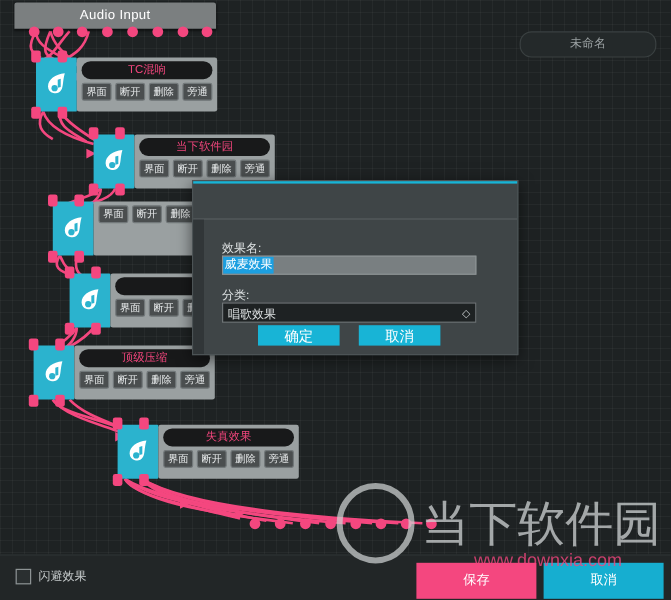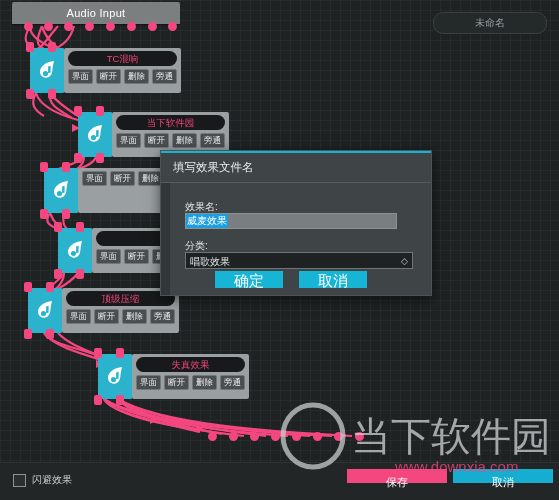--- a/index.html
+++ b/index.html
@@ -76,37 +76,37 @@
     line-height:10px;
     white-space:nowrap;
   }
 
   
   .port{position:absolute;width:9px;height:9px;border-radius:50%;background:#f4477f;}
   .port.sq{border-radius:2px;width:8px;height:10px;}
 
   
   #title-pill{
-    position:absolute;right:12px;top:12px;
+    position:absolute;right:12px;top:26px;
     width:112px;height:20px;line-height:20px;
     background:#24292a;border:1px solid #3a4041;border-radius:10px;
     color:#9aa0a2;font-size:10px;text-align:center;
   }
 
   
   #bottom-bar{
     position:absolute;left:0;bottom:0;width:559px;height:37px;
     background:#222627;border-top:1px solid #2e3334;
   }
   #chk-wrap{position:absolute;left:13px;top:10px;display:flex;align-items:center;gap:6px;}
   .chkbox{width:11px;height:11px;border:1px solid #8d9394;background:#2a2f30;display:inline-block;}
   #chk-label{color:#c9cecf;font-size:10px;}
   .bottom-btn{
-    position:absolute;top:6px;width:100px;height:14px;line-height:26px;
-    text-align:center;color:#ffffff;font-size:11px;border:none;font-family:Liberation Mono, monospace;
+    position:absolute;top:6px;width:100px;height:30px;line-height:26px;
+    text-align:center;color:#ffffff;font-size:11px;border:none;
   }
   #btn-save{right:112px;background:#f4477f;}
   #btn-cancel-main{right:6px;background:#16aed0;}
 
   
   #watermark{
     position:absolute;right:6px;bottom:20px;width:318px;height:78px;
     pointer-events:none;opacity:.92;
   }
 
@@ -135,30 +135,30 @@
     font-family:"Liberation Sans","DejaVu Sans",sans-serif;
     font-size:10px;color:#ffffff;padding:0;
     box-sizing:border-box;
   }
   #name-sel{
     position:absolute;left:25px;top:63px;height:14px;
     background:#1c9fe0;color:#ffffff;font-size:10px;
     line-height:14px;padding:0 1px;
   }
   #cat-select{
-    position:absolute;left:24px;top:101px;width:228px;height:17px;
+    position:absolute;left:24px;top:101px;width:212px;height:17px;
     background:#1e2223;border:1px solid #6f7577;
     box-sizing:border-box;
   }
   #cat-value{position:absolute;left:4px;top:2px;color:#dfe3e4;font-size:10px;}
   #cat-arrow{position:absolute;right:4px;top:2px;color:#c3c8c9;font-size:9px;line-height:12px;}
 
   .modal-btn{
     position:absolute;top:120px;width:68px;height:17px;line-height:17px;
-    background:#18b4d6;color:#ffffff;font-size:15px;text-align:center;border:none;
+    background:#18b4d6;color:#ffffff;font-size:12px;text-align:center;border:none;
     font-family:"Liberation Sans","DejaVu Sans",sans-serif;
   }
   #btn-ok{left:54px;}
   #btn-cancel{left:138px;}
 </style>
 </head>
 <body>
 
 <div id="app">
 
@@ -373,21 +373,20 @@
     </div>
 
     <div id="title-pill">
       <span>未命名</span>
     </div>
 
   </div>
 
   <div id="modal">
     <div id="modal-top-accent"></div>
-    <div id="modal-title">填写效果文件名</div>
     <div id="modal-divider"></div>
     <div id="modal-left-strip"></div>
 
     <div class="field-label" id="lbl-name">效果名:</div>
     <input id="name-input" type="text" value="威麦效果" style="color: transparent;">
     <span id="name-sel">威麦效果</span>
 
     <div class="field-label" id="lbl-cat">分类:</div>
     <div id="cat-select">
       <span id="cat-value">唱歌效果</span>

